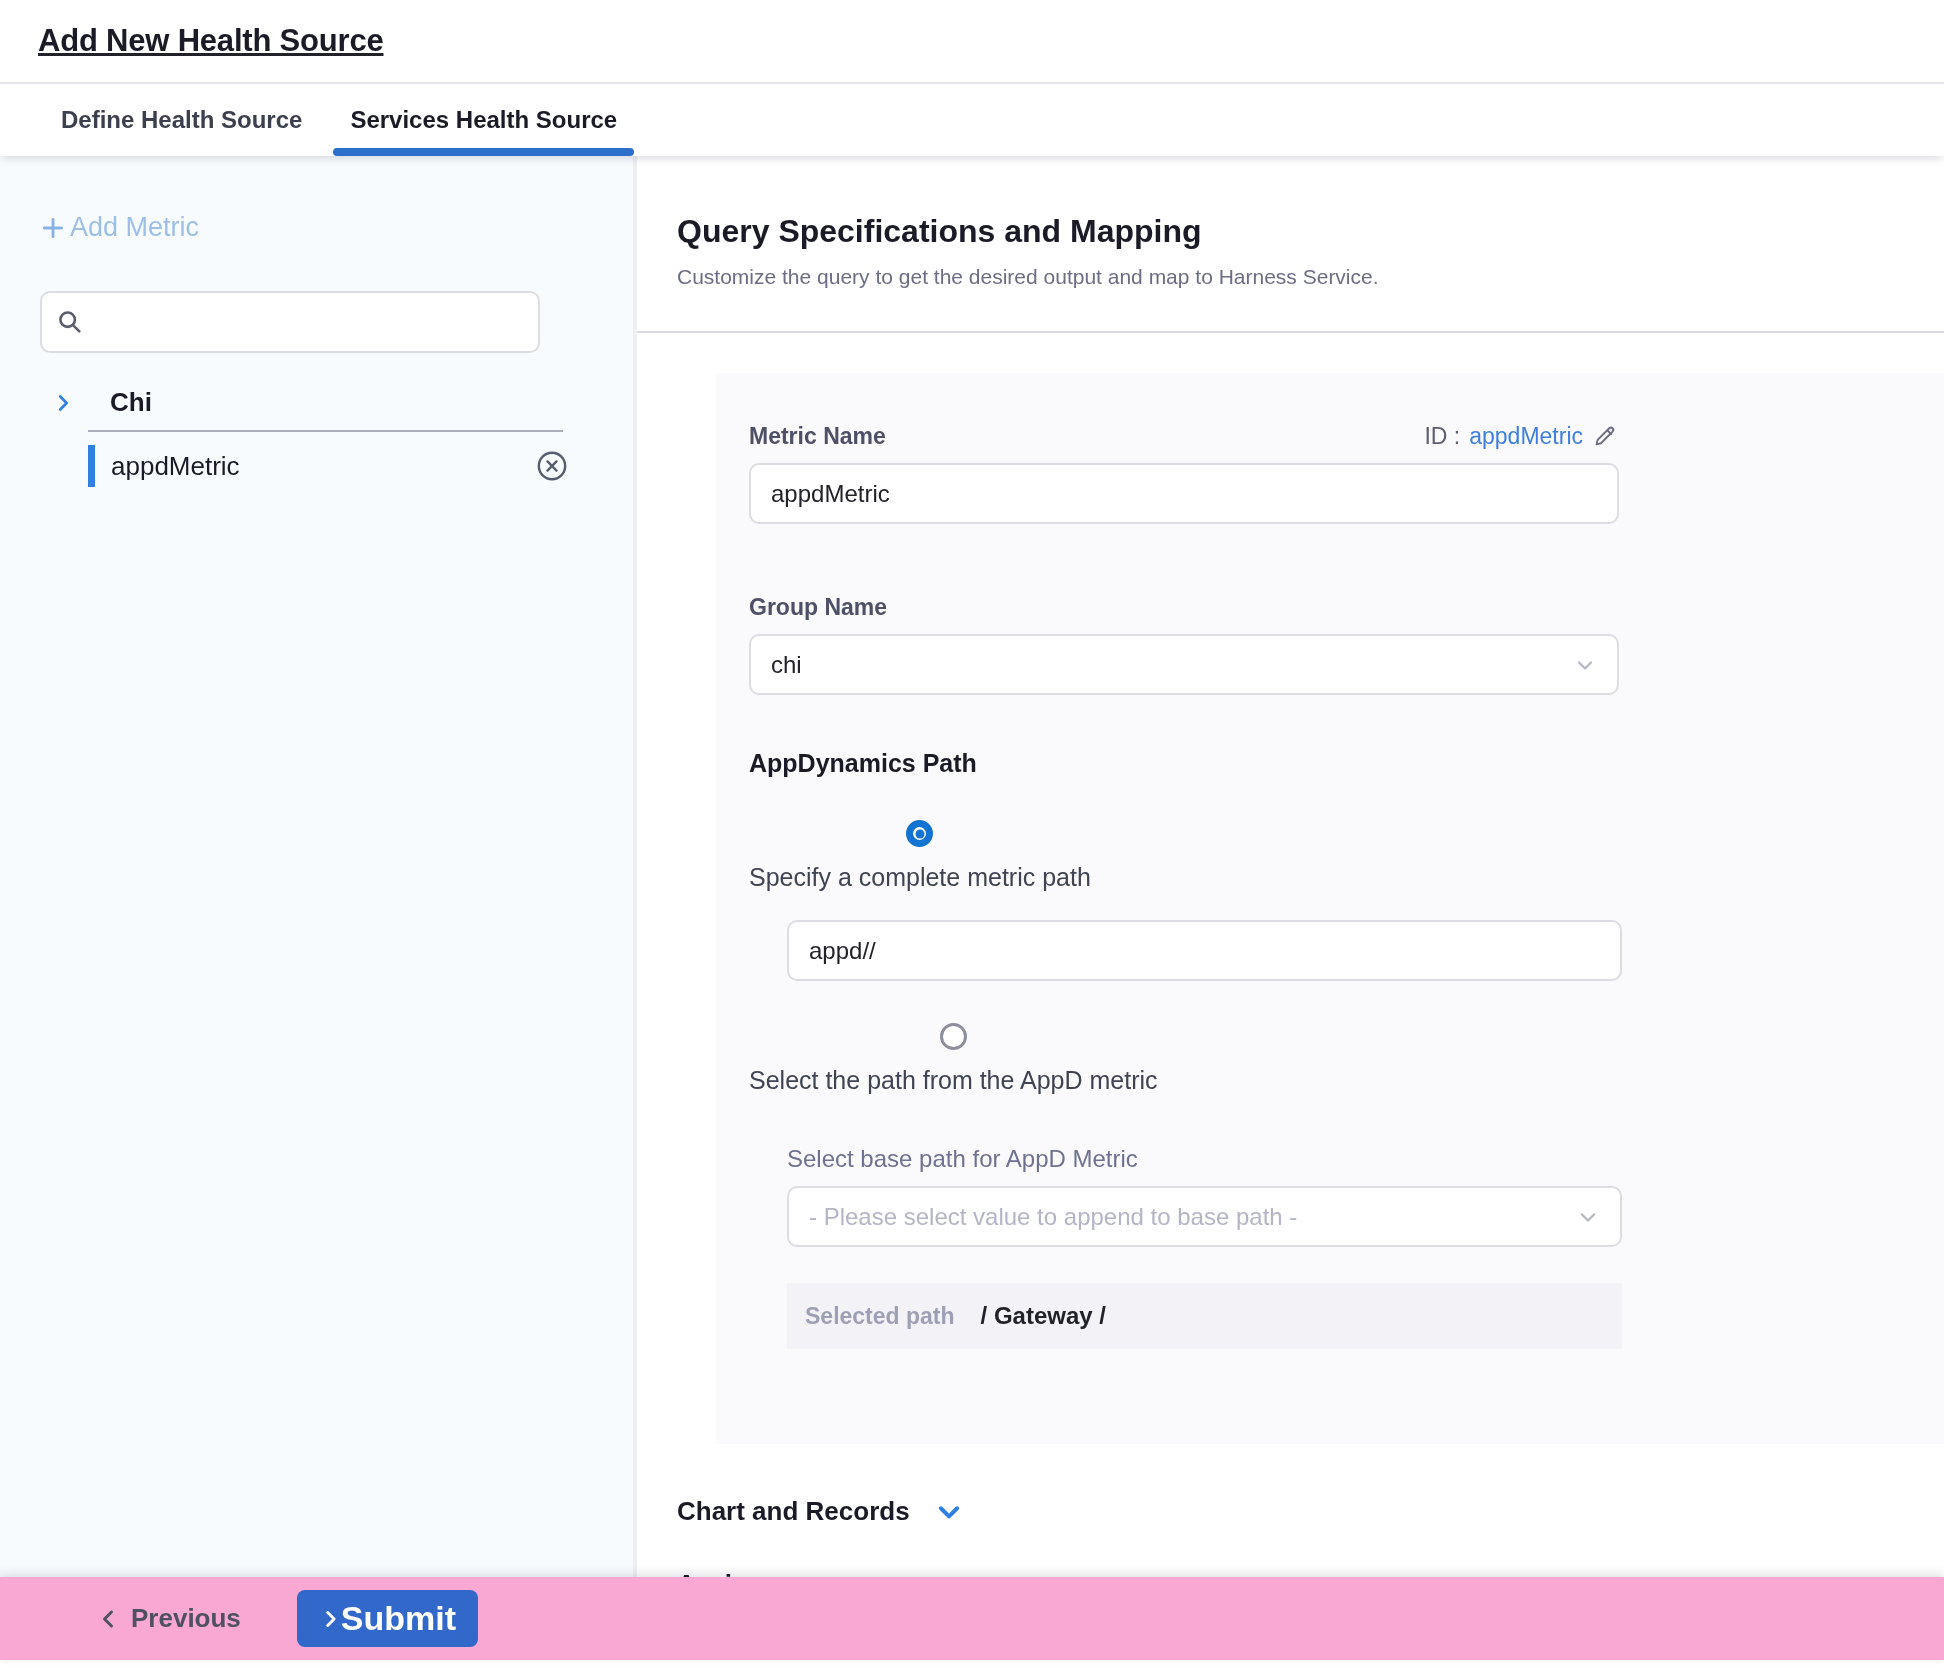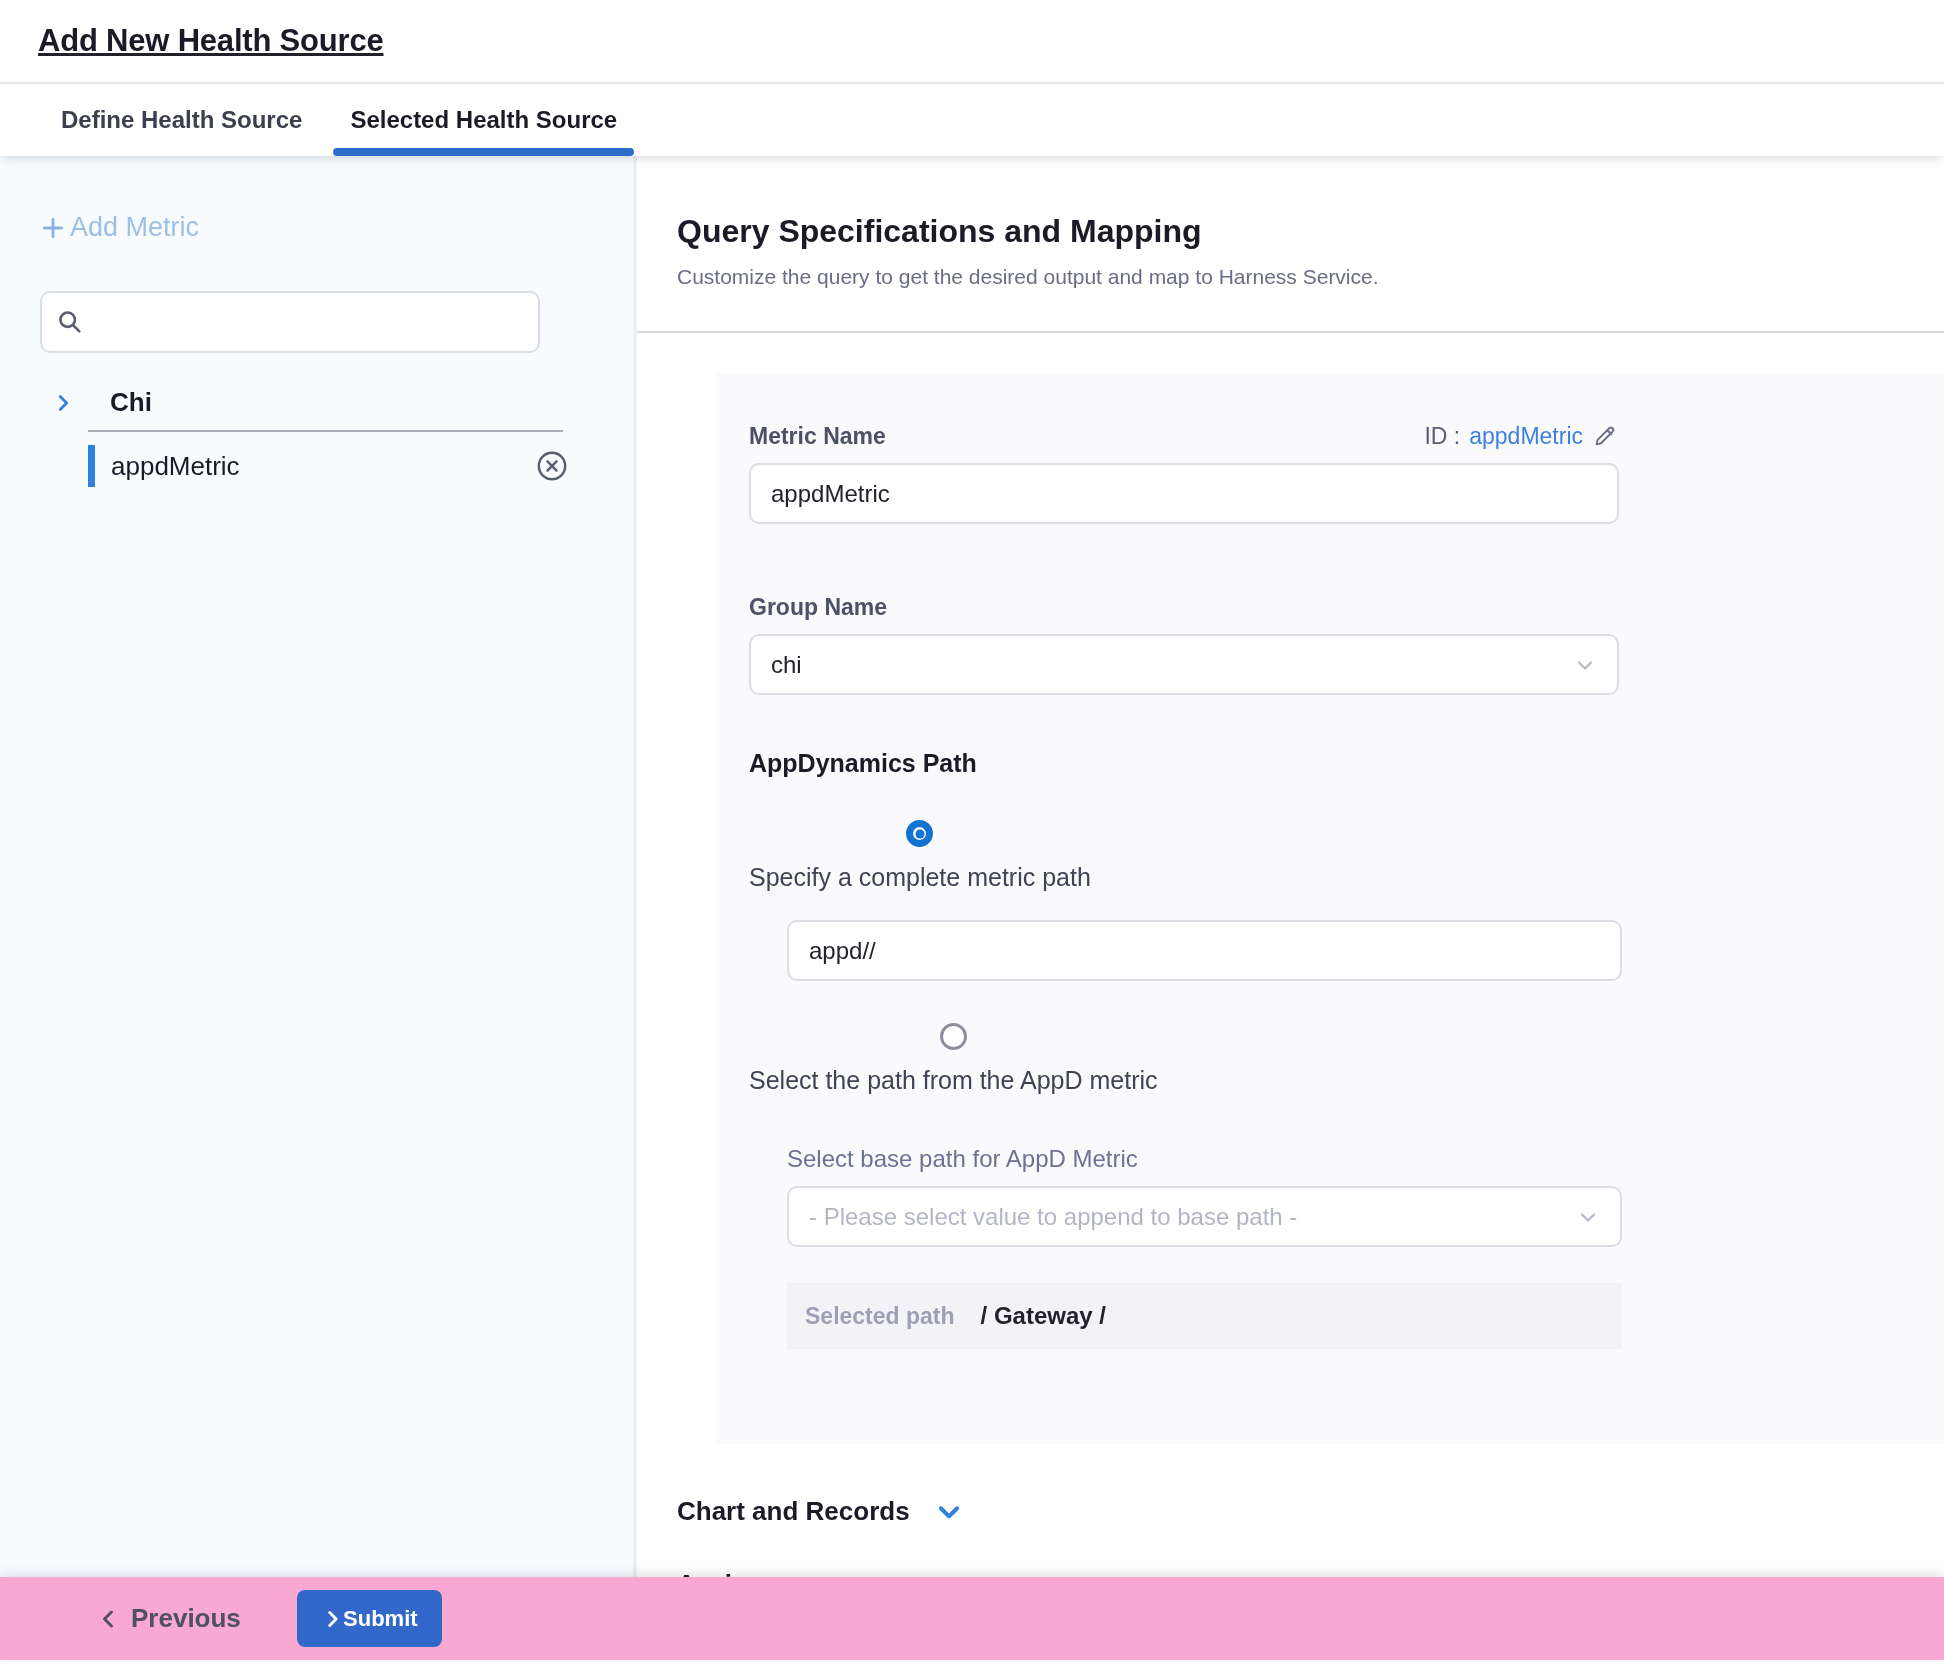--- a/index.html
+++ b/index.html
@@ -253,42 +253,42 @@
     cursor:pointer;
   }
   .submit-btn {
     min-width:145px;
     height:57px;
     padding:0 22px;
     background:#3168c9;
     border:none;
     border-radius:8px;
     color:#fff;
-    font-size:22px;
+    font-size:34px;
     font-weight:600;
     font-family:inherit;
     display:flex;
     align-items:center;
     justify-content:center;
     cursor:pointer;
   }
 </style>
 </head>
 <body>
 
 <div class="header">
   <div class="header-title">Add New Health Source</div>
 </div>
 
 <div class="tabbar">
   <div class="tab">
     <span>Define Health Source</span>
   </div>
   <div class="tab active">
-    <span>Selected Health Source</span>
+    <span>Services Health Source</span>
   </div>
 </div>
 
 <div class="content">
 
   <div class="sidebar">
     <div class="add-metric">
       <span class="plus">
         <svg width="26" height="26" viewBox="0 0 24 24">
             <path d="M12 4v16M4 12h16" fill="none" stroke="currentColor" stroke-width="2.6" stroke-linecap="round"></path>

